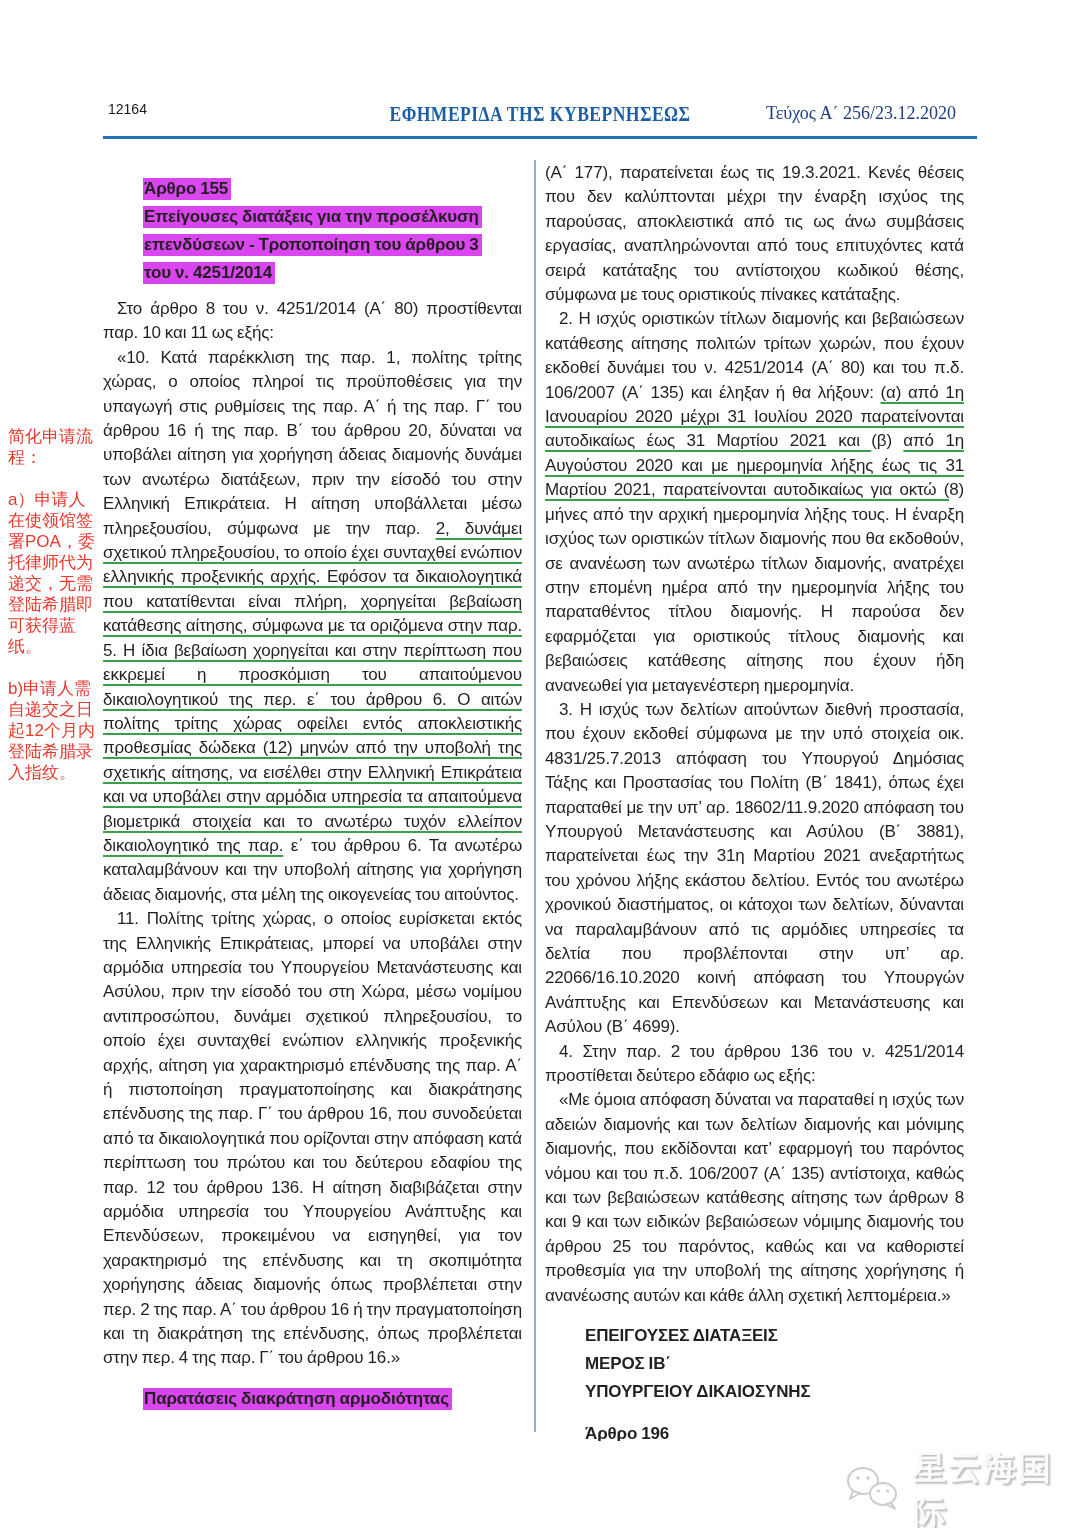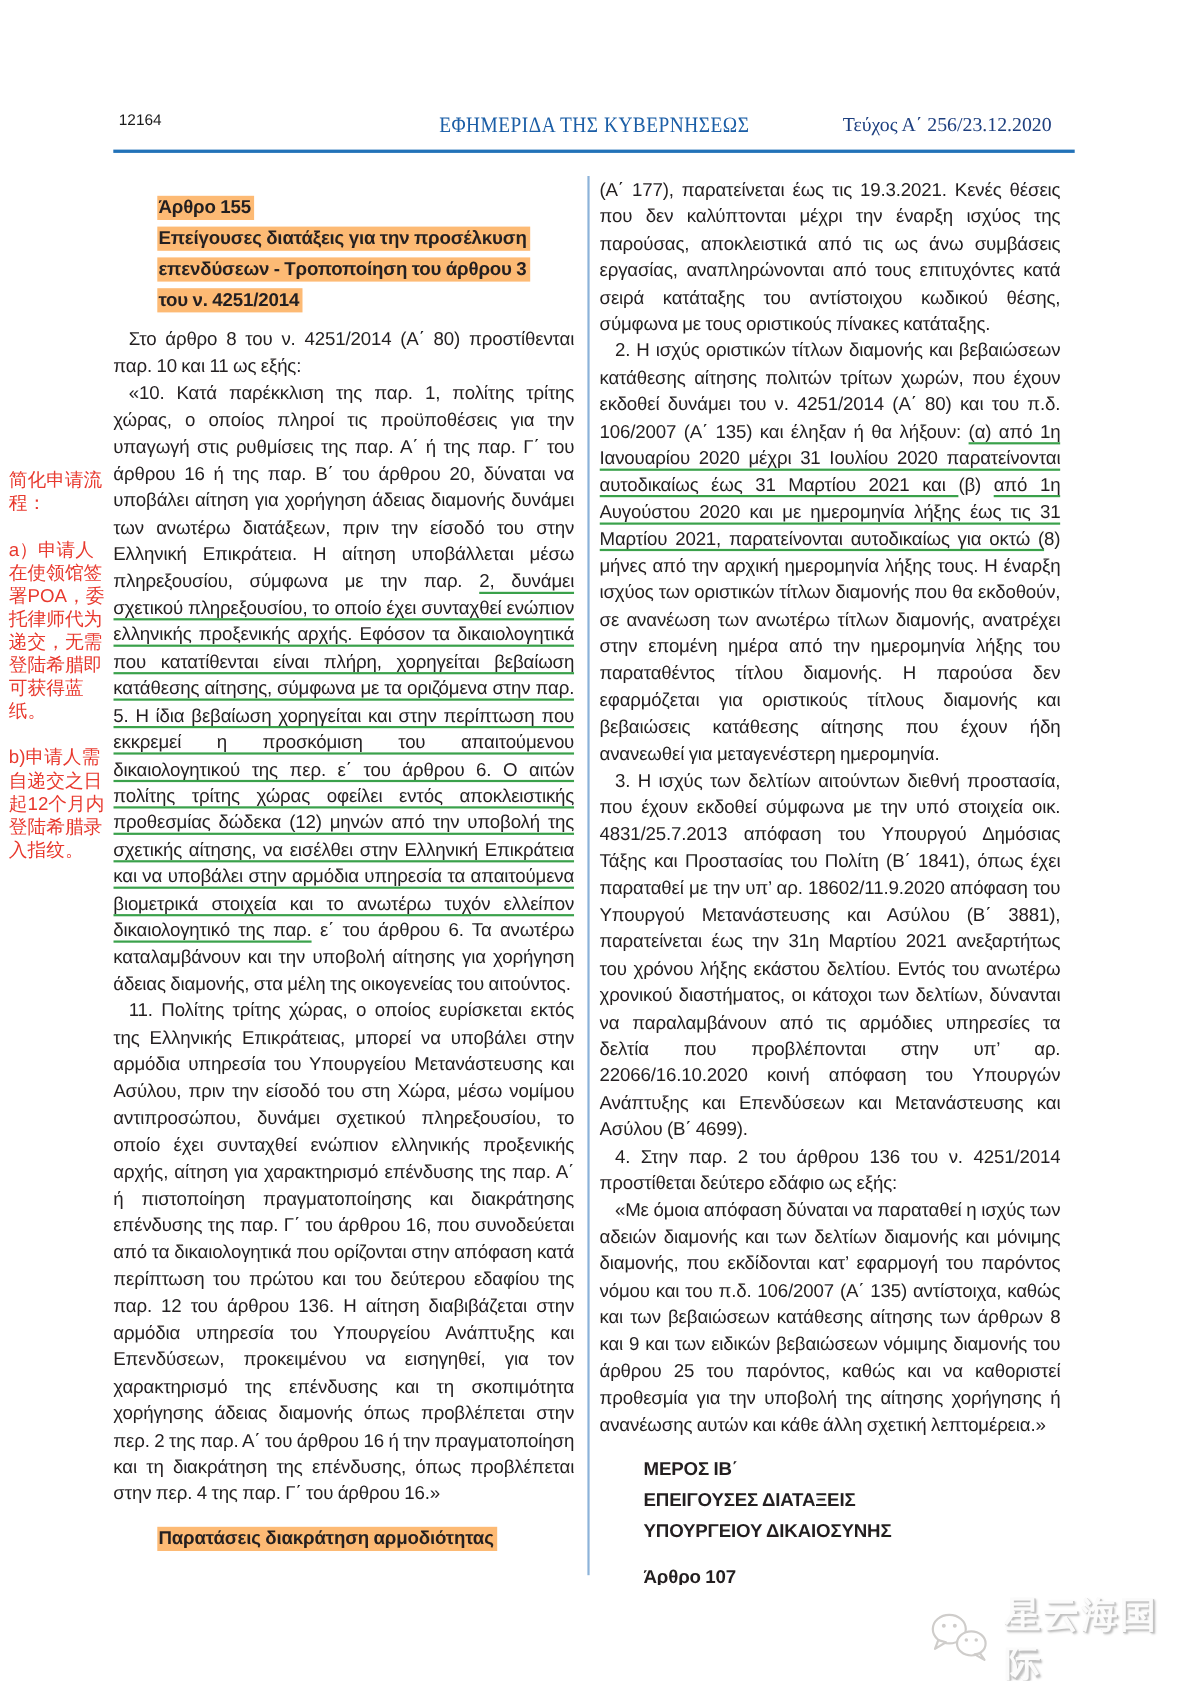--- a/index.html
+++ b/index.html
@@ -5,35 +5,35 @@
   html,body{margin:0;padding:0;background:#ffffff;}
   .page{
     position:relative;width:1080px;height:1528px;background:#ffffff;overflow:hidden;
     font-family:"Liberation Sans","DejaVu Sans",sans-serif;color:#231f20;
   }
   
   .page-number{position:absolute;left:108px;top:101px;font-size:14px;color:#1a1a1a;}
   .gazette-title{
     position:absolute;left:0;right:0;top:103px;text-align:center;
     color:#1b5ea6;font-family:"Liberation Serif","DejaVu Serif",serif;
-    font-weight:normal;font-size:20px;letter-spacing:.5px;
+    font-weight:bold;font-size:20px;letter-spacing:.5px;
   }
   .gazette-title .squeeze{display:inline-block;transform:scaleX(.88);transform-origin:center;}
   .issue{position:absolute;right:124px;top:103px;font-size:18px;color:#1d3f7f;font-family:Liberation Serif, serif;}
   .header-rule{position:absolute;left:103px;width:874px;top:136px;height:3px;background:#2272b8;}
   .col-divider{position:absolute;left:534px;top:160px;height:1272px;width:2px;background:#8db3d9;}
   
   .col{position:absolute;top:161px;width:419px;font-size:17px;line-height:24.4px;
        text-align:justify;letter-spacing:-0.15px;word-spacing:-0.5px;overflow:hidden;}
   .col-left{left:103px;height:1280px;}
   .col-right{left:545px;height:1280px;}
   .para{margin:0;}
   .para.ind{text-indent:14px;}
   .heading{font-weight:bold;margin:14px 0 10px 40px;line-height:28px;text-align:left;text-indent:0;}
-  .heading .hl{background:#fdba74;padding:1px 3px 2px 1px;}
+  .heading .hl{background:#d946ef;padding:1px 3px 2px 1px;}
   .green-underline{
     text-decoration:underline;
     text-decoration-color:#3aa14b;
     text-decoration-thickness:1.8px;
     text-underline-offset:4px;
   }
   
   .margin-note{position:absolute;color:#e8392e;font-size:17px;line-height:21px;text-align:left;
                word-break:break-all;}
   .margin-note .note-item{margin-top:21px;}
@@ -75,26 +75,26 @@
         <div></div>
       </div>
     </div>
   <div class="col col-right" id="col-right">
       <p class="para"><span>(Α΄ 177), παρατείνεται έως τις 19.3.2021. Κενές θέσεις που δεν καλύπτονται μέχρι την έναρξη ισχύος της παρούσας, αποκλειστικά από τις ως άνω συμβάσεις εργασίας, αναπληρώνονται από τους επιτυχόντες κατά σειρά κατάταξης του αντίστοιχου κωδικού θέσης, σύμφωνα με τους οριστικούς πίνακες κατάταξης.</span></p>
       <p class="para ind"><span>2. Η ισχύς οριστικών τίτλων διαμονής και βεβαιώσεων κατάθεσης αίτησης πολιτών τρίτων χωρών, που έχουν εκδοθεί δυνάμει του ν. 4251/2014 (Α΄ 80) και του π.δ. 106/2007 (Α΄ 135) και έληξαν ή θα λήξουν: </span><span class="green-underline">(α) από 1η Ιανουαρίου 2020 μέχρι 31 Ιουλίου 2020 παρατείνονται αυτοδικαίως έως 31 Μαρτίου 2021 και </span><span>(β) </span><span class="green-underline">από 1η Αυγούστου 2020 και με ημερομηνία λήξης έως τις 31 Μαρτίου 2021, παρατείνονται αυτοδικαίως για οκτώ (</span><span>8) μήνες από την αρχική ημερομηνία λήξης τους. Η έναρξη ισχύος των οριστικών τίτλων διαμονής που θα εκδοθούν, σε ανανέωση των ανωτέρω τίτλων διαμονής, ανατρέχει στην επομένη ημέρα από την ημερομηνία λήξης του παραταθέντος τίτλου διαμονής. Η παρούσα δεν εφαρμόζεται για οριστικούς τίτλους διαμονής και βεβαιώσεις κατάθεσης αίτησης που έχουν ήδη ανανεωθεί για μεταγενέστερη ημερομηνία.</span></p>
       <p class="para ind"><span>3. Η ισχύς των δελτίων αιτούντων διεθνή προστασία, που έχουν εκδοθεί σύμφωνα με την υπό στοιχεία οικ. 4831/25.7.2013 απόφαση του Υπουργού Δημόσιας Τάξης και Προστασίας του Πολίτη (Β΄ 1841), όπως έχει παραταθεί με την υπ’ αρ. 18602/11.9.2020 απόφαση του Υπουργού Μετανάστευσης και Ασύλου (Β΄ 3881), παρατείνεται έως την 31η Μαρτίου 2021 ανεξαρτήτως του χρόνου λήξης εκάστου δελτίου. Εντός του ανωτέρω χρονικού διαστήματος, οι κάτοχοι των δελτίων, δύνανται να παραλαμβάνουν από τις αρμόδιες υπηρεσίες τα δελτία που προβλέπονται στην υπ’ αρ. 22066/16.10.2020 κοινή απόφαση του Υπουργών Ανάπτυξης και Επενδύσεων και Μετανάστευσης και Ασύλου (Β΄ 4699).</span></p>
       <p class="para ind"><span>4. Στην παρ. 2 του άρθρου 136 του ν. 4251/2014 προστίθεται δεύτερο εδάφιο ως εξής:</span></p>
       <p class="para ind"><span>«Με όμοια απόφαση δύναται να παραταθεί η ισχύς των αδειών διαμονής και των δελτίων διαμονής και μόνιμης διαμονής, που εκδίδονται κατ’ εφαρμογή του παρόντος νόμου και του π.δ. 106/2007 (Α΄ 135) αντίστοιχα, καθώς και των βεβαιώσεων κατάθεσης αίτησης των άρθρων 8 και 9 και των ειδικών βεβαιώσεων νόμιμης διαμονής του άρθρου 25 του παρόντος, καθώς και να καθοριστεί προθεσμία για την υποβολή της αίτησης χορήγησης ή ανανέωσης αυτών και κάθε άλλη σχετική λεπτομέρεια.»</span></p>
       <div class="heading">
+        <div><span>ΕΠΕΙΓΟΥΣΕΣ ΔΙΑΤΑΞΕΙΣ</span></div>
         <div><span>ΜΕΡΟΣ ΙΒ΄</span></div>
-        <div><span>ΕΠΕΙΓΟΥΣΕΣ ΔΙΑΤΑΞΕΙΣ</span></div>
         <div><span>ΥΠΟΥΡΓΕΙΟΥ ΔΙΚΑΙΟΣΥΝΗΣ</span></div>
       </div>
       <div class="heading">
-        <div><span>Άρθρο 107</span></div>
+        <div><span>Άρθρο 196</span></div>
       </div>
     </div>
 
   <div class="margin-note note-left">
     <div class="note-title">简化申请流程：</div>
     <div id="note-left-items">
         <div class="note-item">a）申请人在使领馆签署POA，委托律师代为递交，无需登陆希腊即可获得蓝纸。</div>
         <div class="note-item">b)申请人需自递交之日起12个月内登陆希腊录入指纹。</div>
       </div>
   </div>

